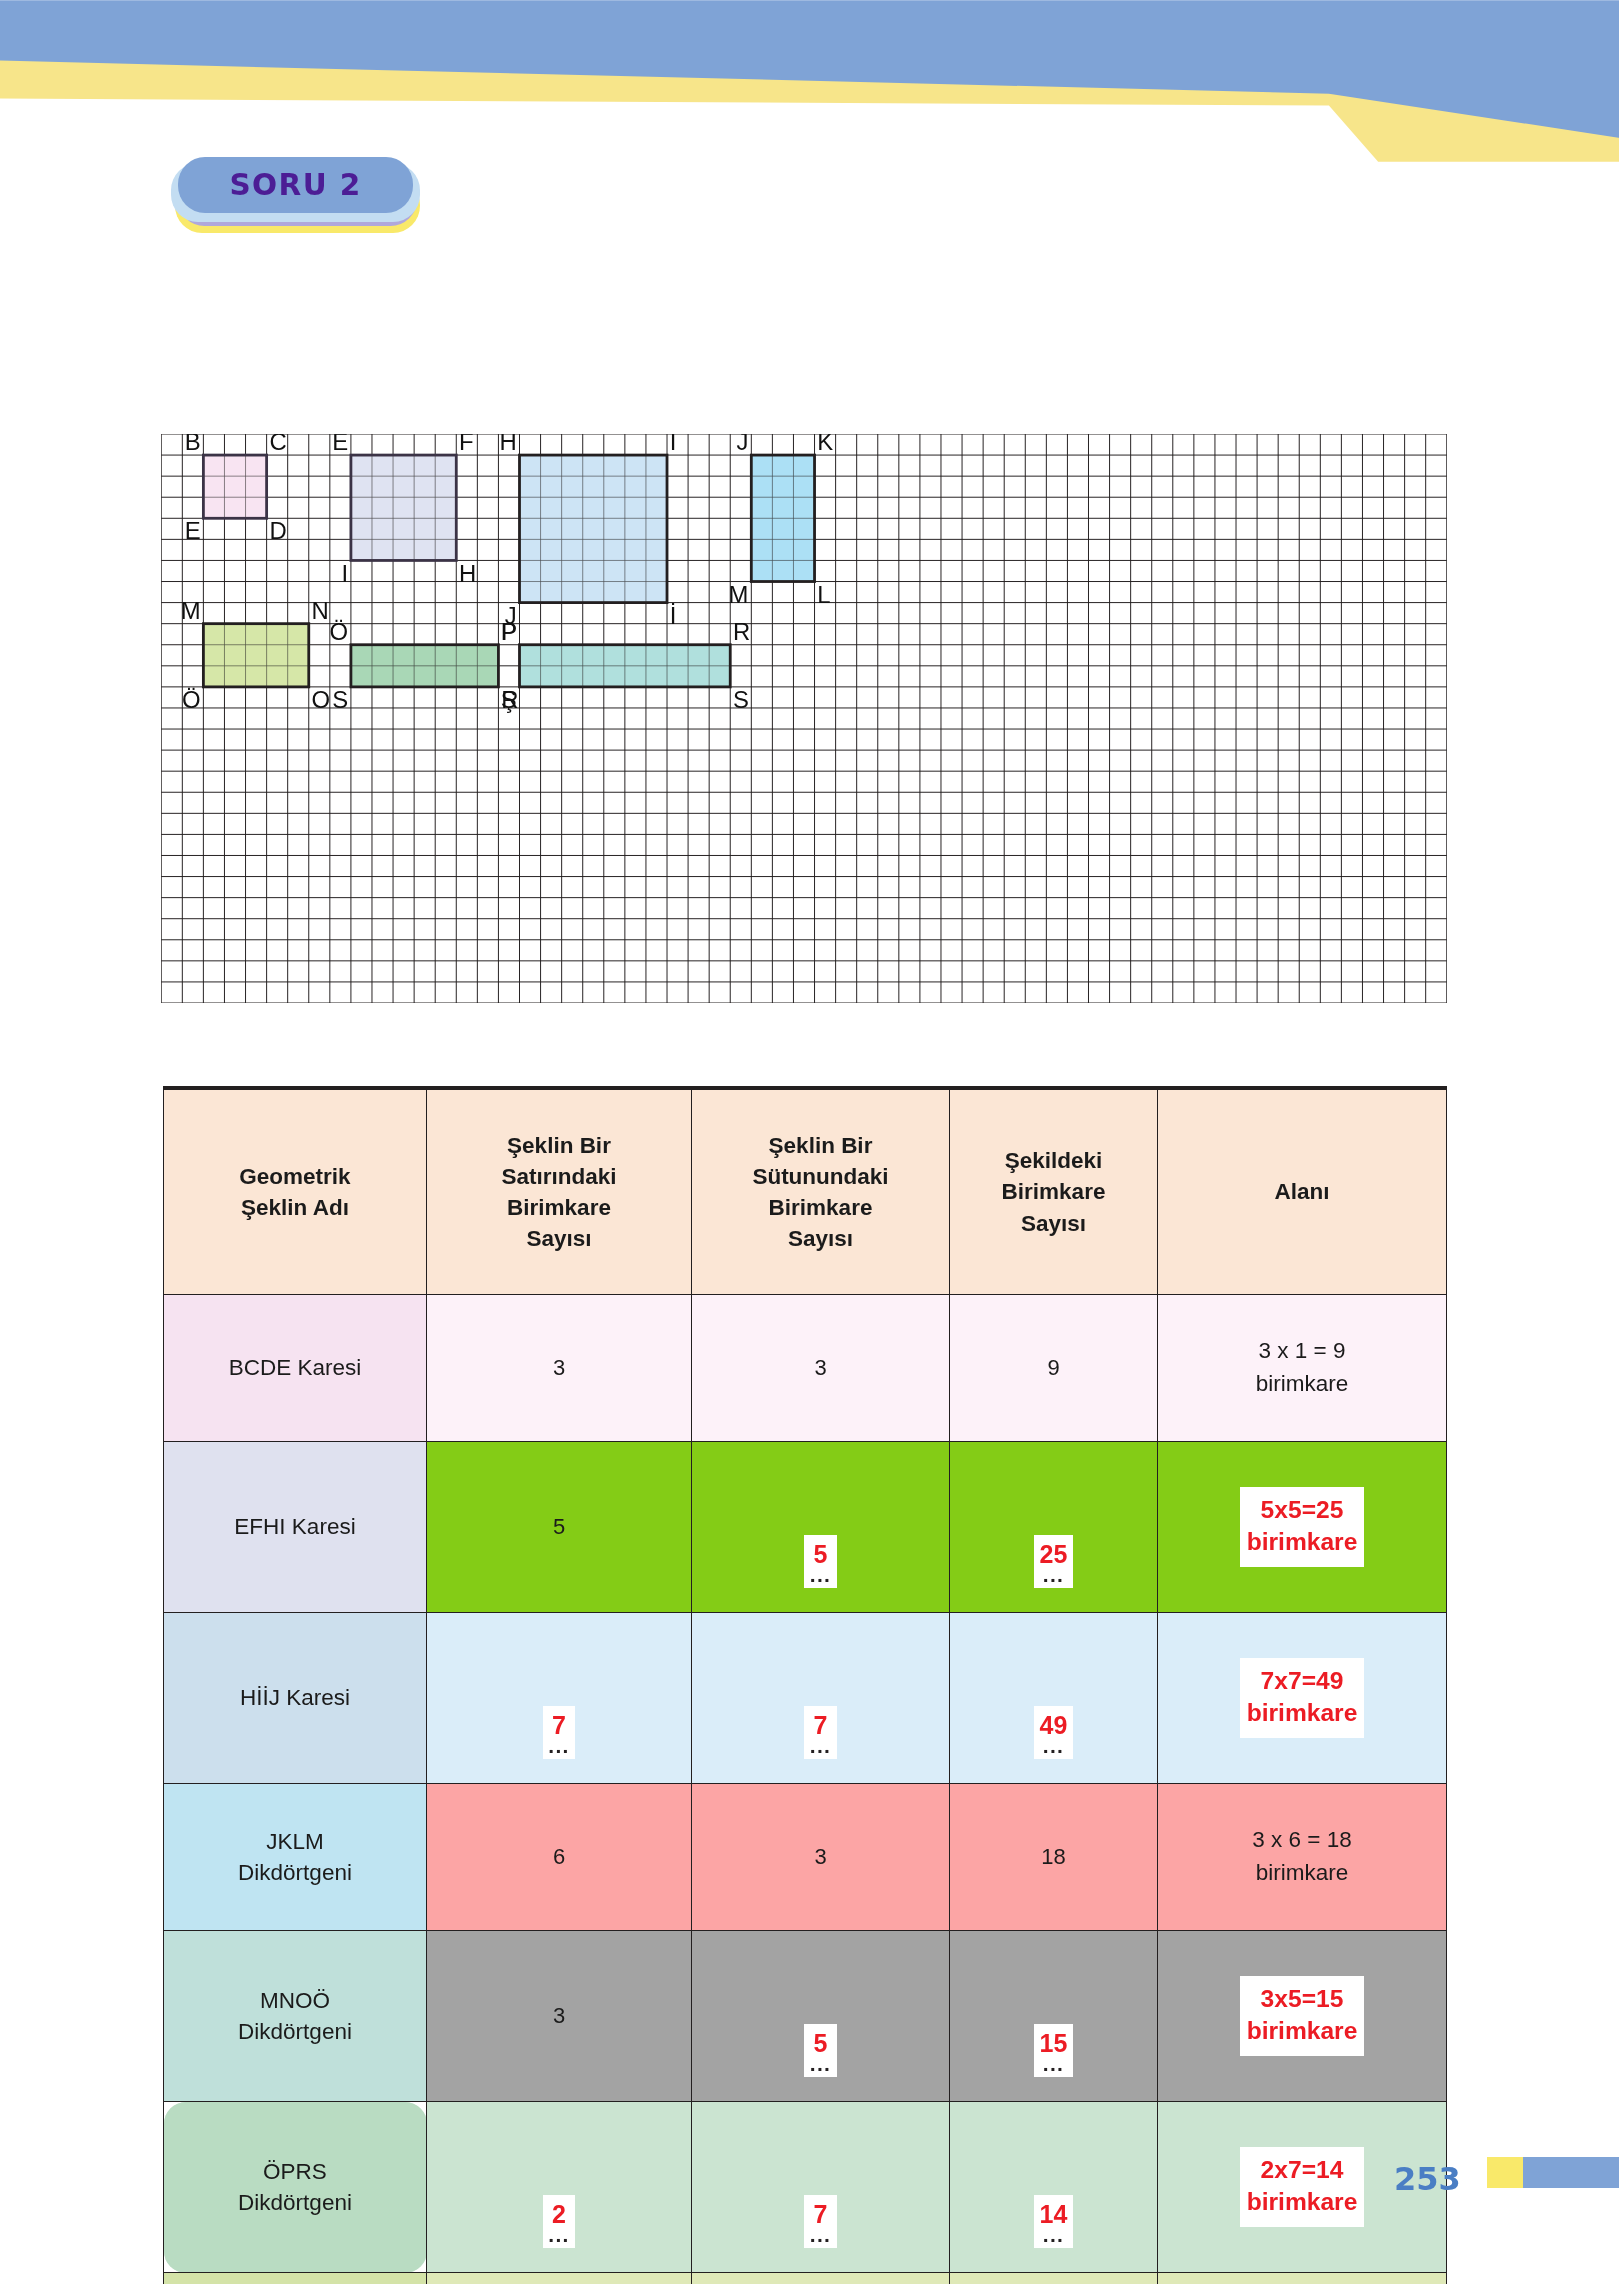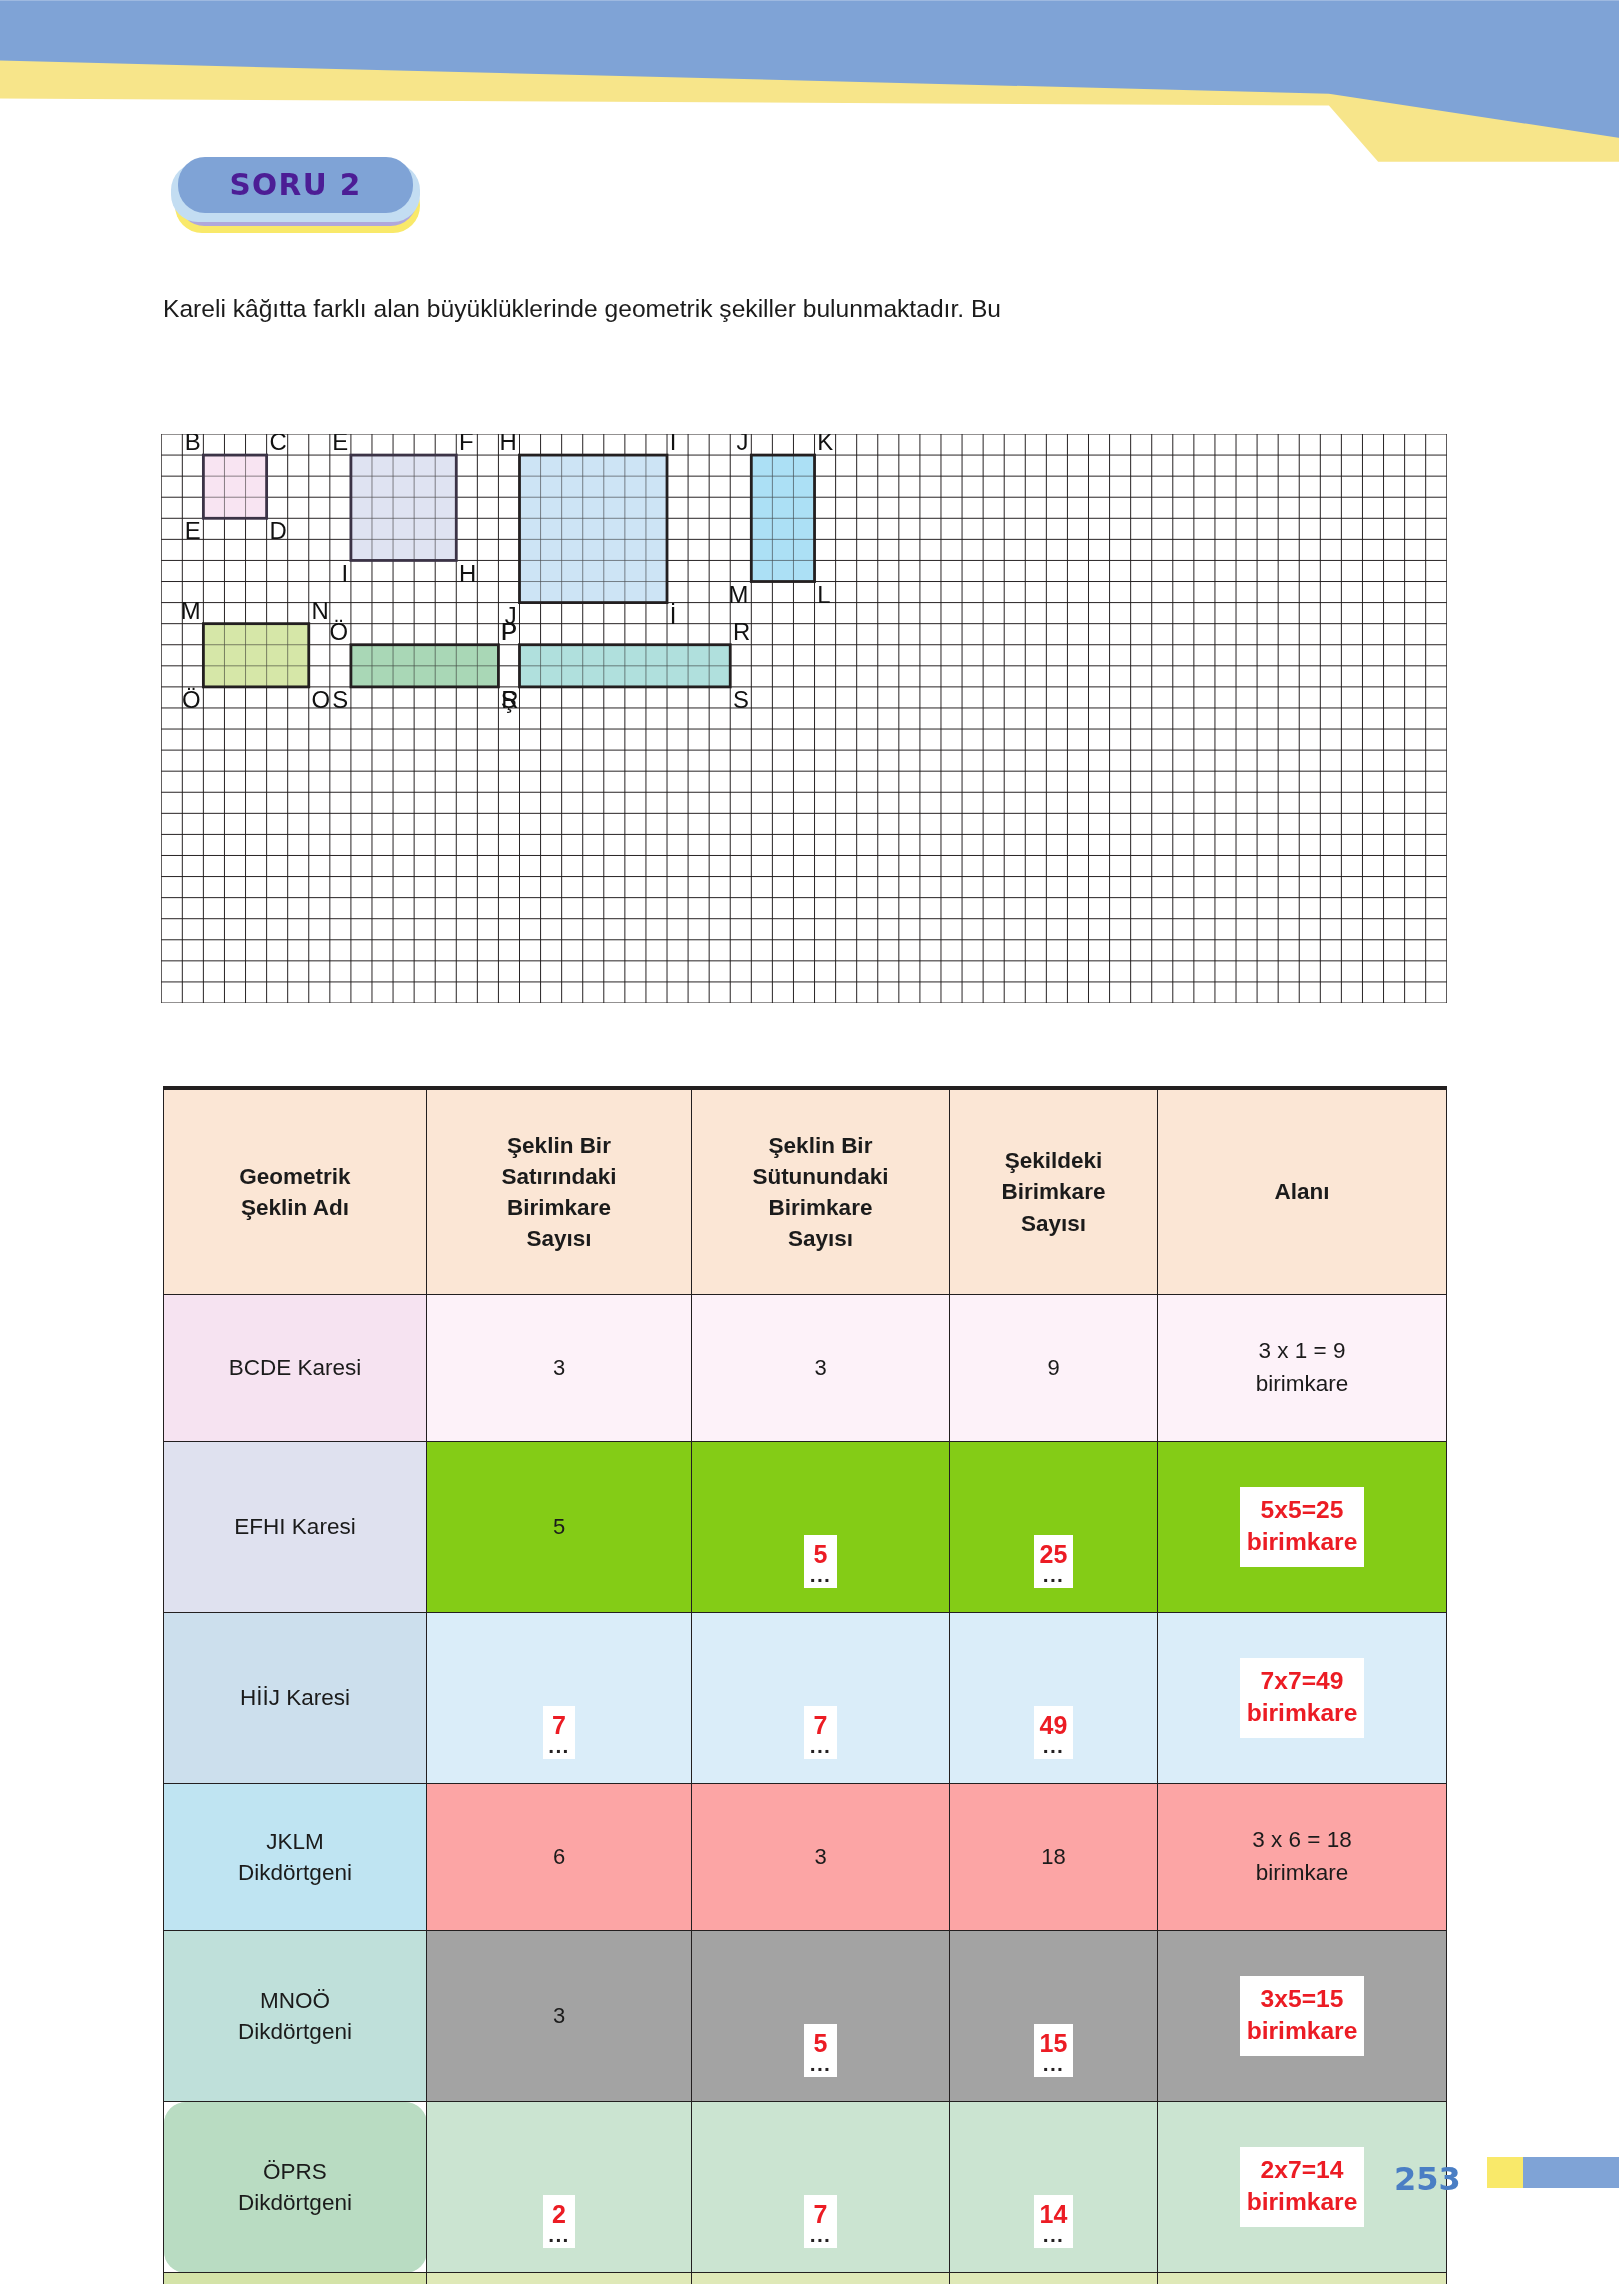--- a/index.html
+++ b/index.html
@@ -121,21 +121,20 @@
 <div id="soru-badge">
   <div class="badge-layer badge-yellow"></div>
   <div class="badge-layer badge-purple"></div>
   <div class="badge-layer badge-ltblue"></div>
   <div class="badge-layer badge-blue">
     <span class="badge-text">SORU 2</span>
   </div>
 </div>
 
 <div id="instruction">
-  <span>Kareli kâğıtta farklı alan büyüklüklerinde geometrik şekiller bulunmaktadır. Bu</span>
 </div>
 
 <div id="grid-figure" style="width: 1286px; height: 569px;">
   <svg id="grid-svg" width="1286" height="569" viewBox="0 0 1830 810">
       <g stroke="#231f20" stroke-width="1.4">
         <line x1="0" y1="0" x2="0" y2="810"></line>
         <line x1="30" y1="0" x2="30" y2="810"></line>
         <line x1="60" y1="0" x2="60" y2="810"></line>
         <line x1="90" y1="0" x2="90" y2="810"></line>
         <line x1="120" y1="0" x2="120" y2="810"></line>

